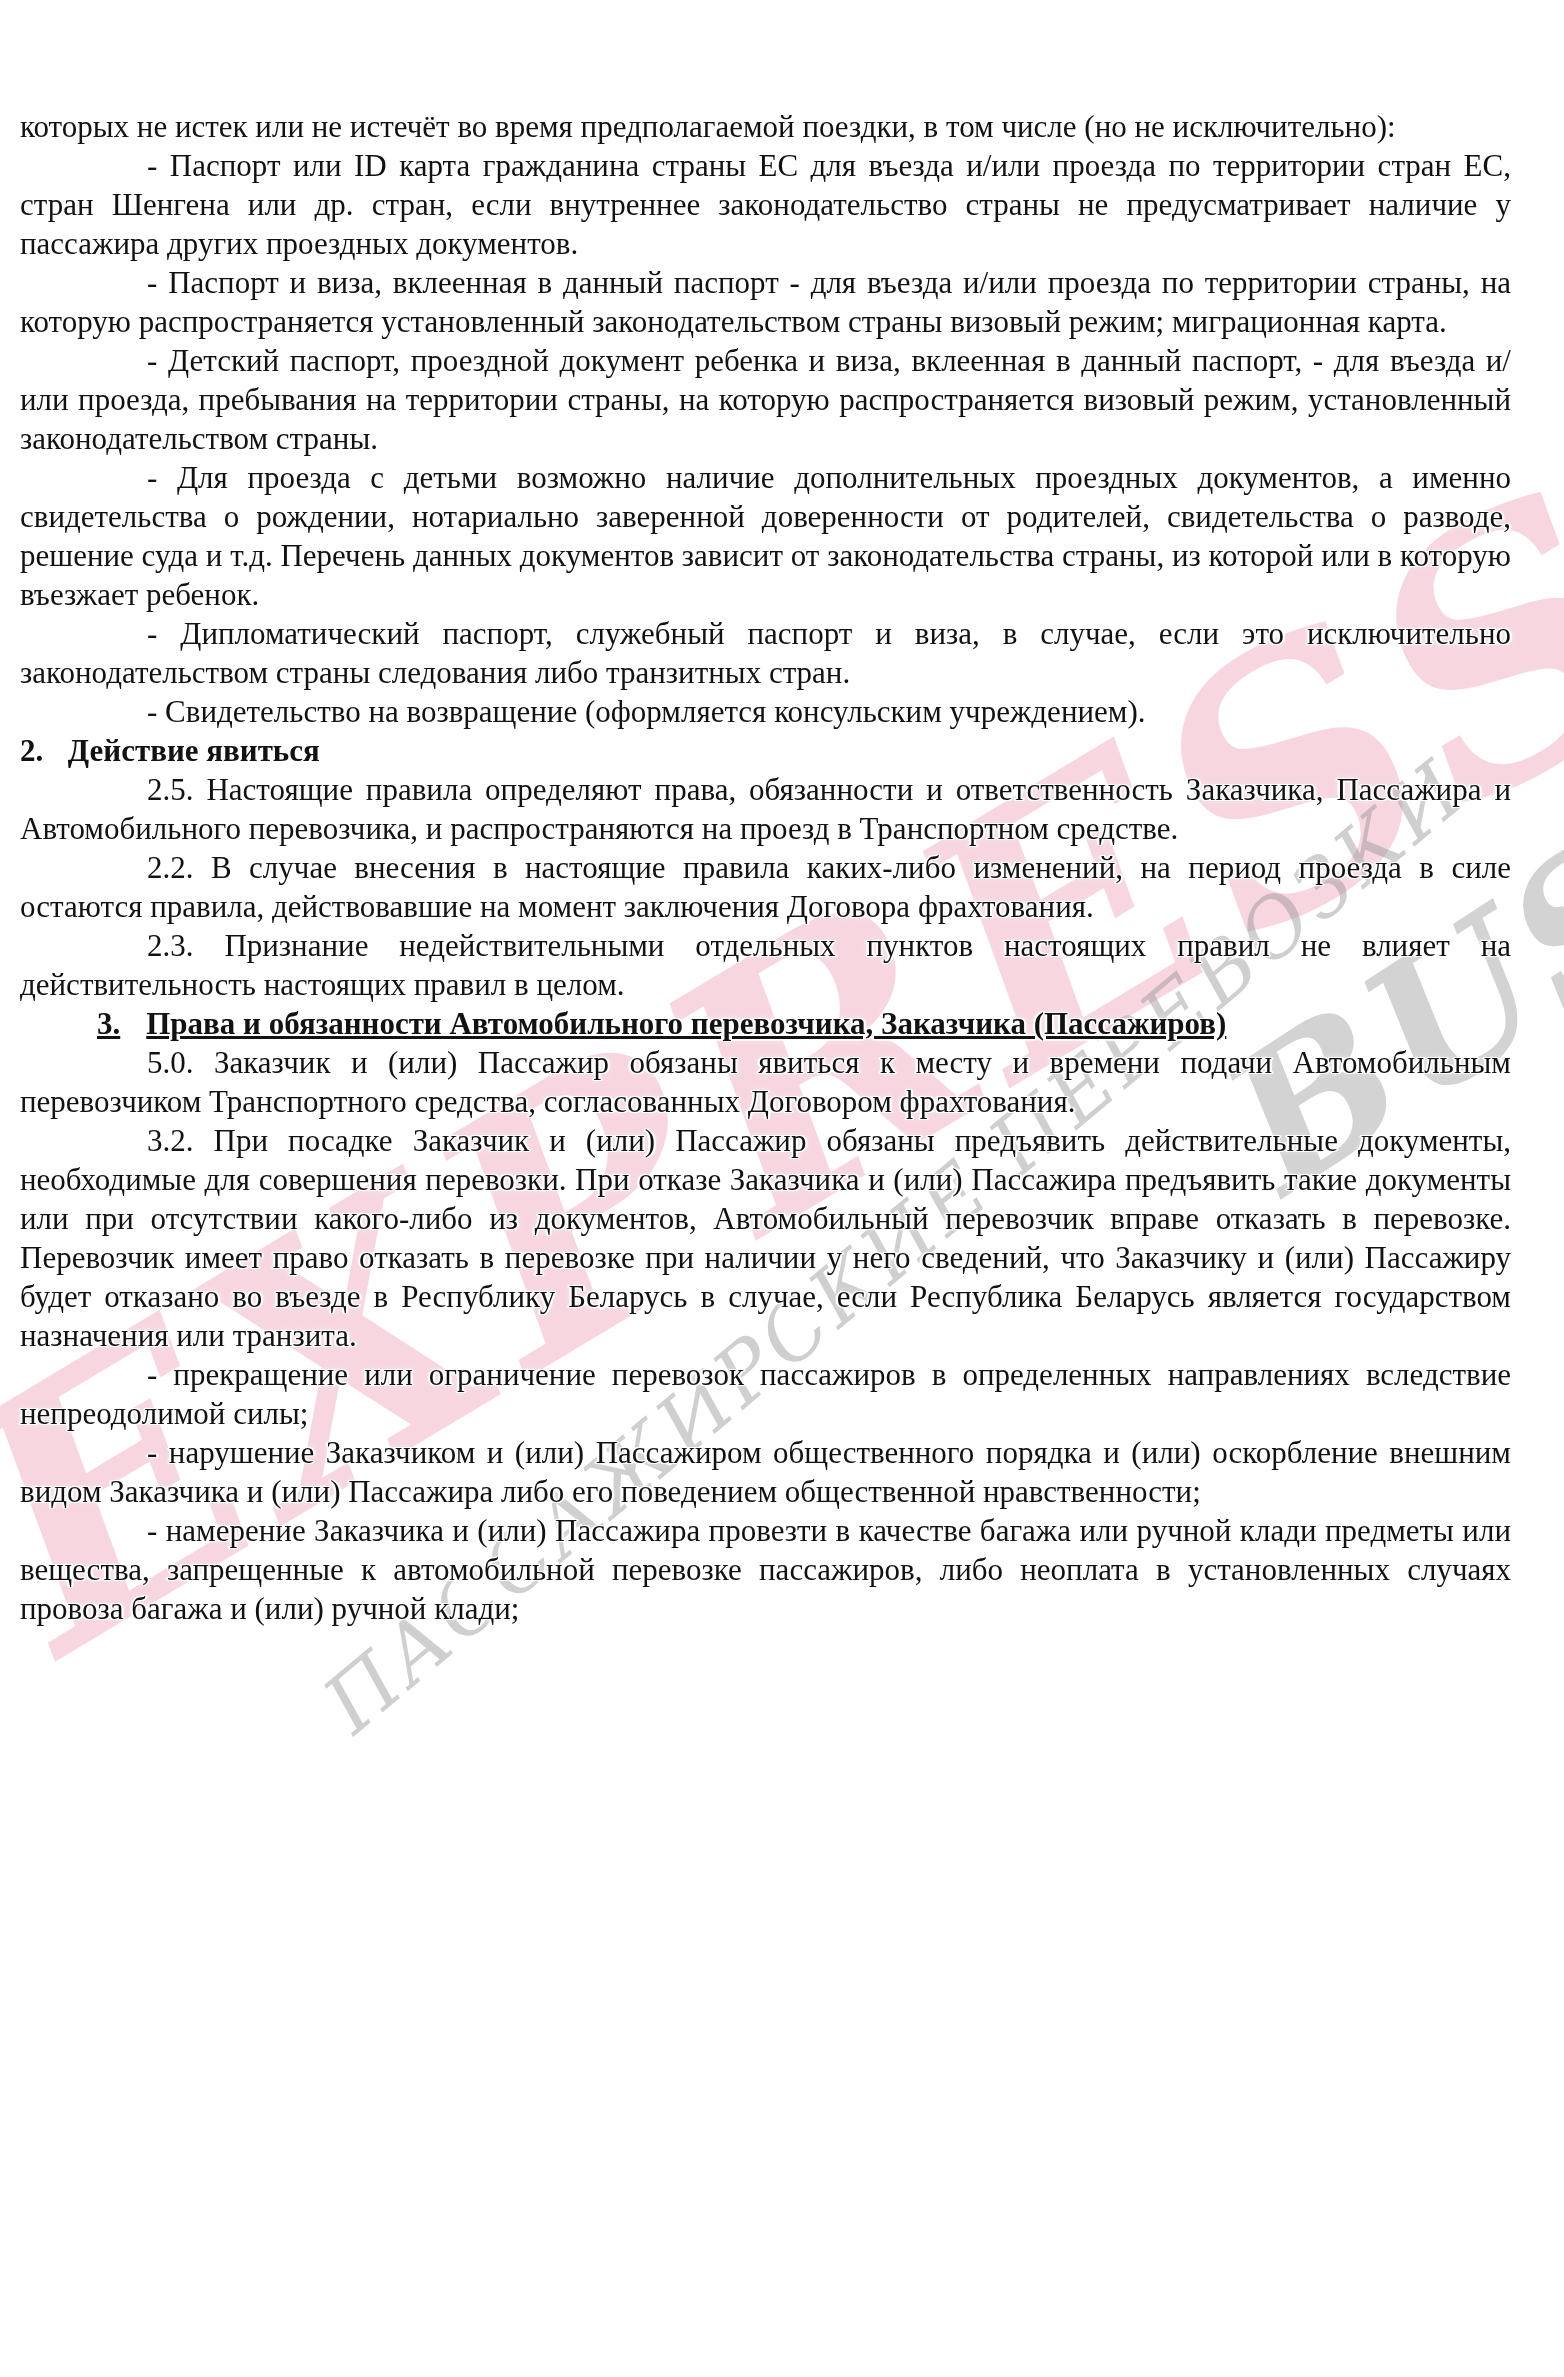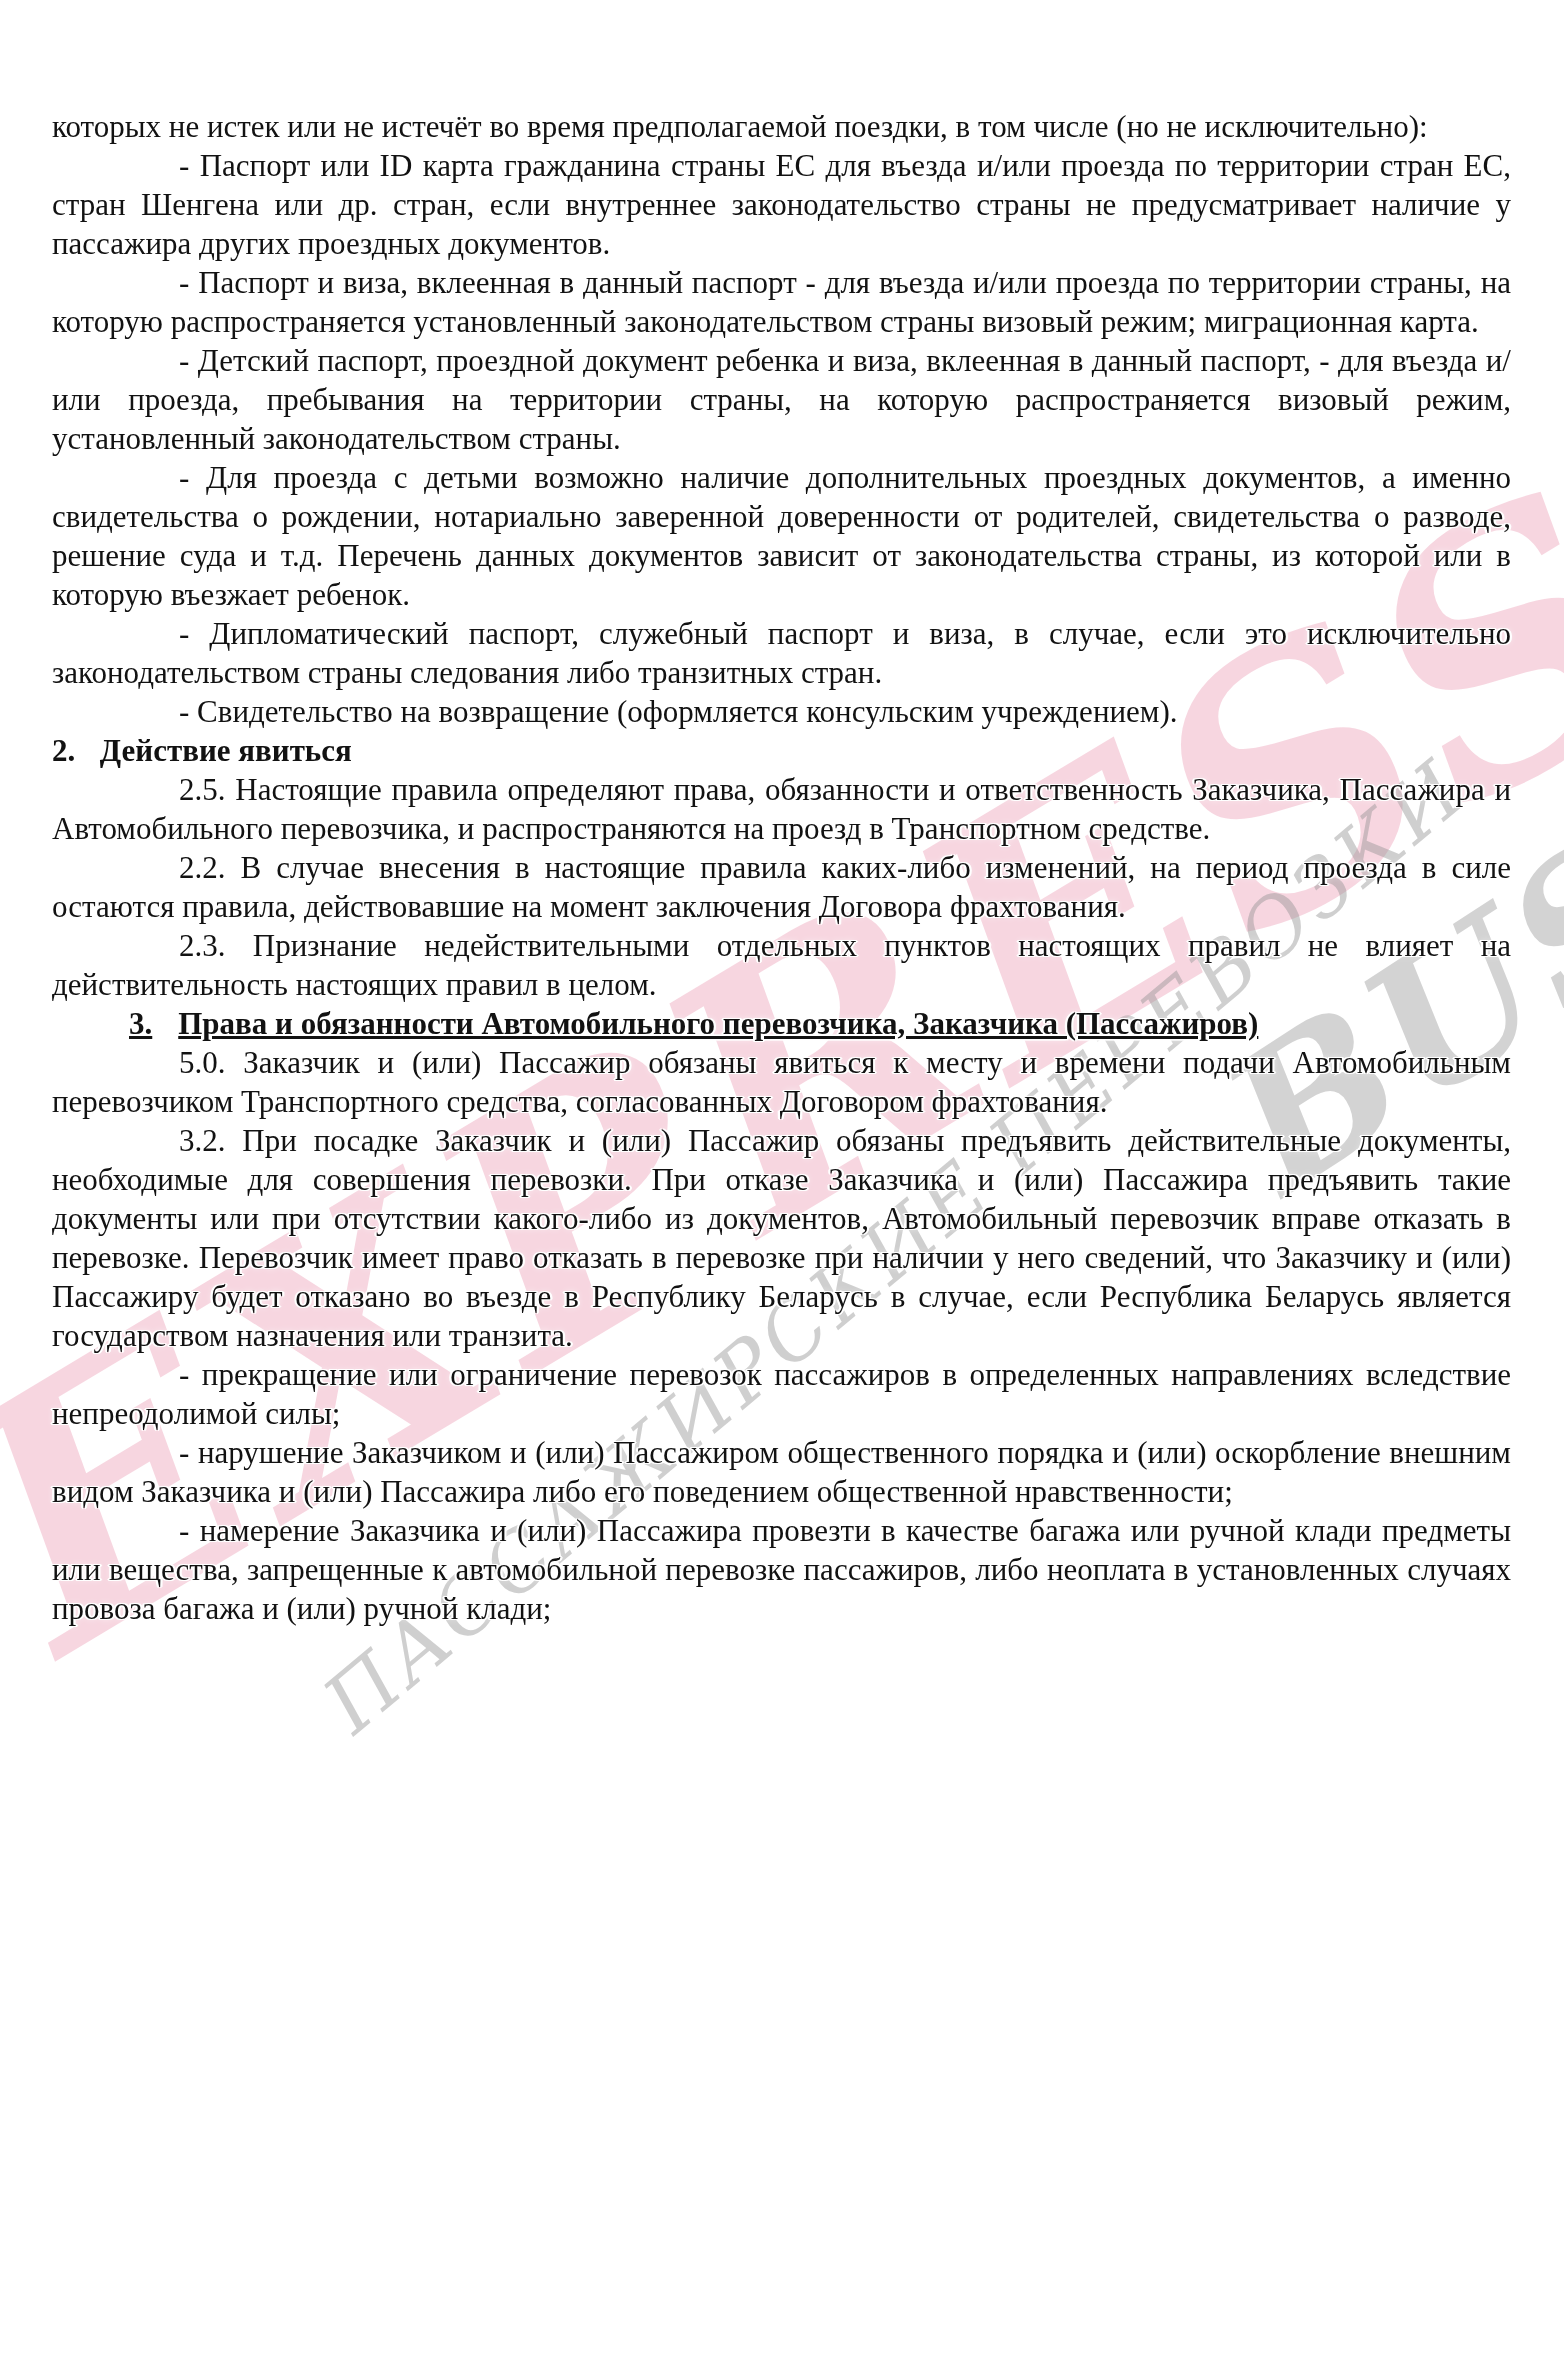--- a/index.html
+++ b/index.html
@@ -56,21 +56,21 @@
     line-height: 1;
     font-style: italic;
     letter-spacing: 5px;
     color: rgba(148, 148, 148, 0.45);
   }
 
   
   .content {
     position: relative;
     z-index: 1;
-    padding: 107px 54px 0 52px;
+    padding: 107px 54px 0 20px;
   }
   .content p,
   .content .heading {
     margin: 0;
     font-size: 31px;
     line-height: 39px;
     text-align: justify;
     text-shadow:
       0 0 7.2px #ffffff,
       1.4px 1.4px 0 #ffffff,

